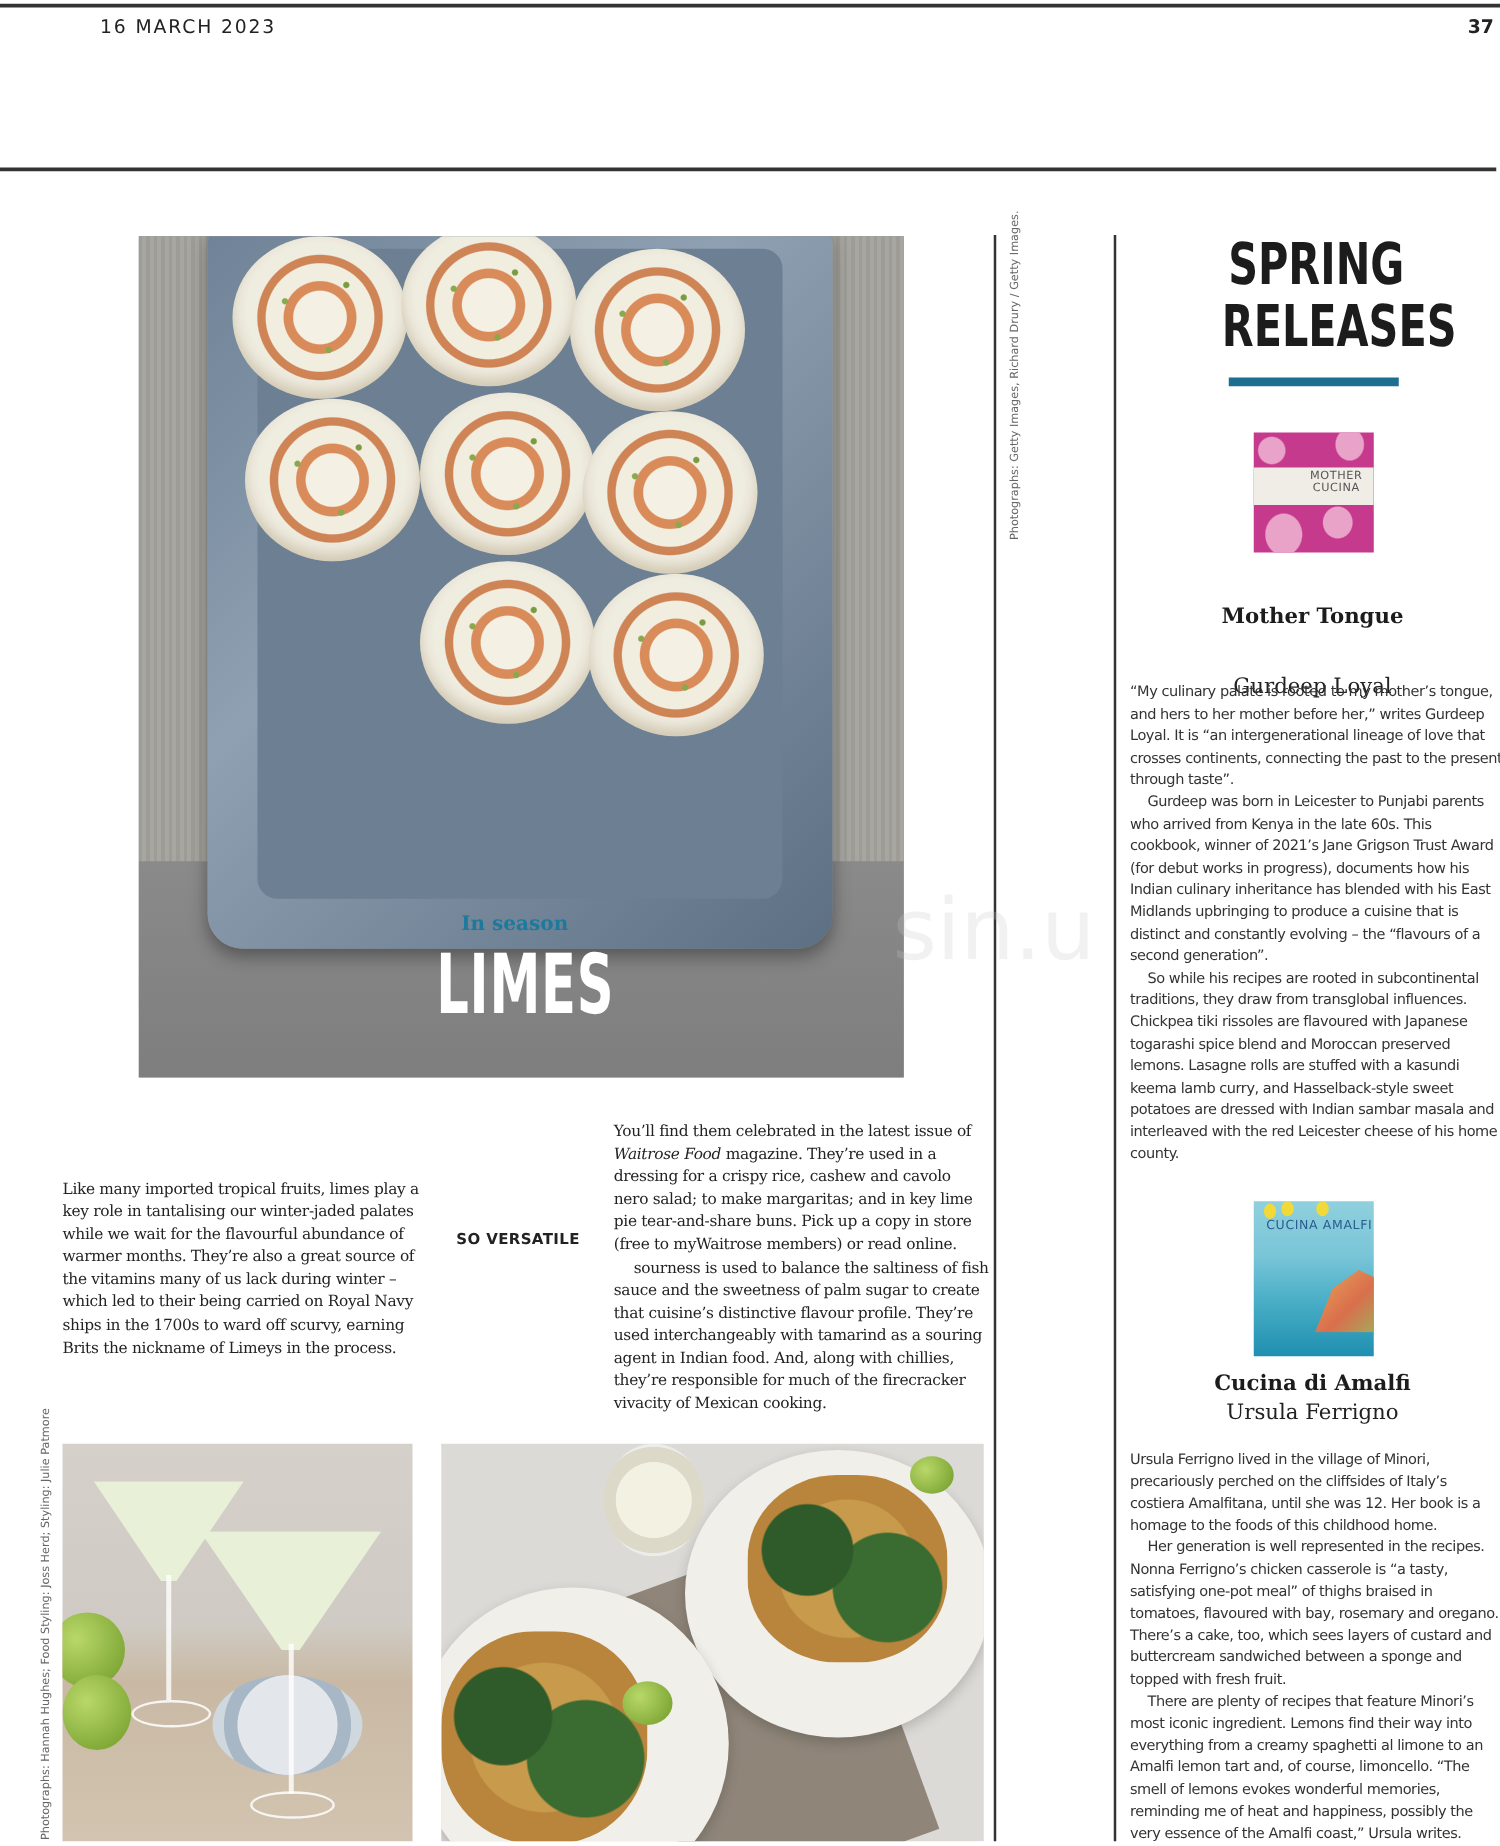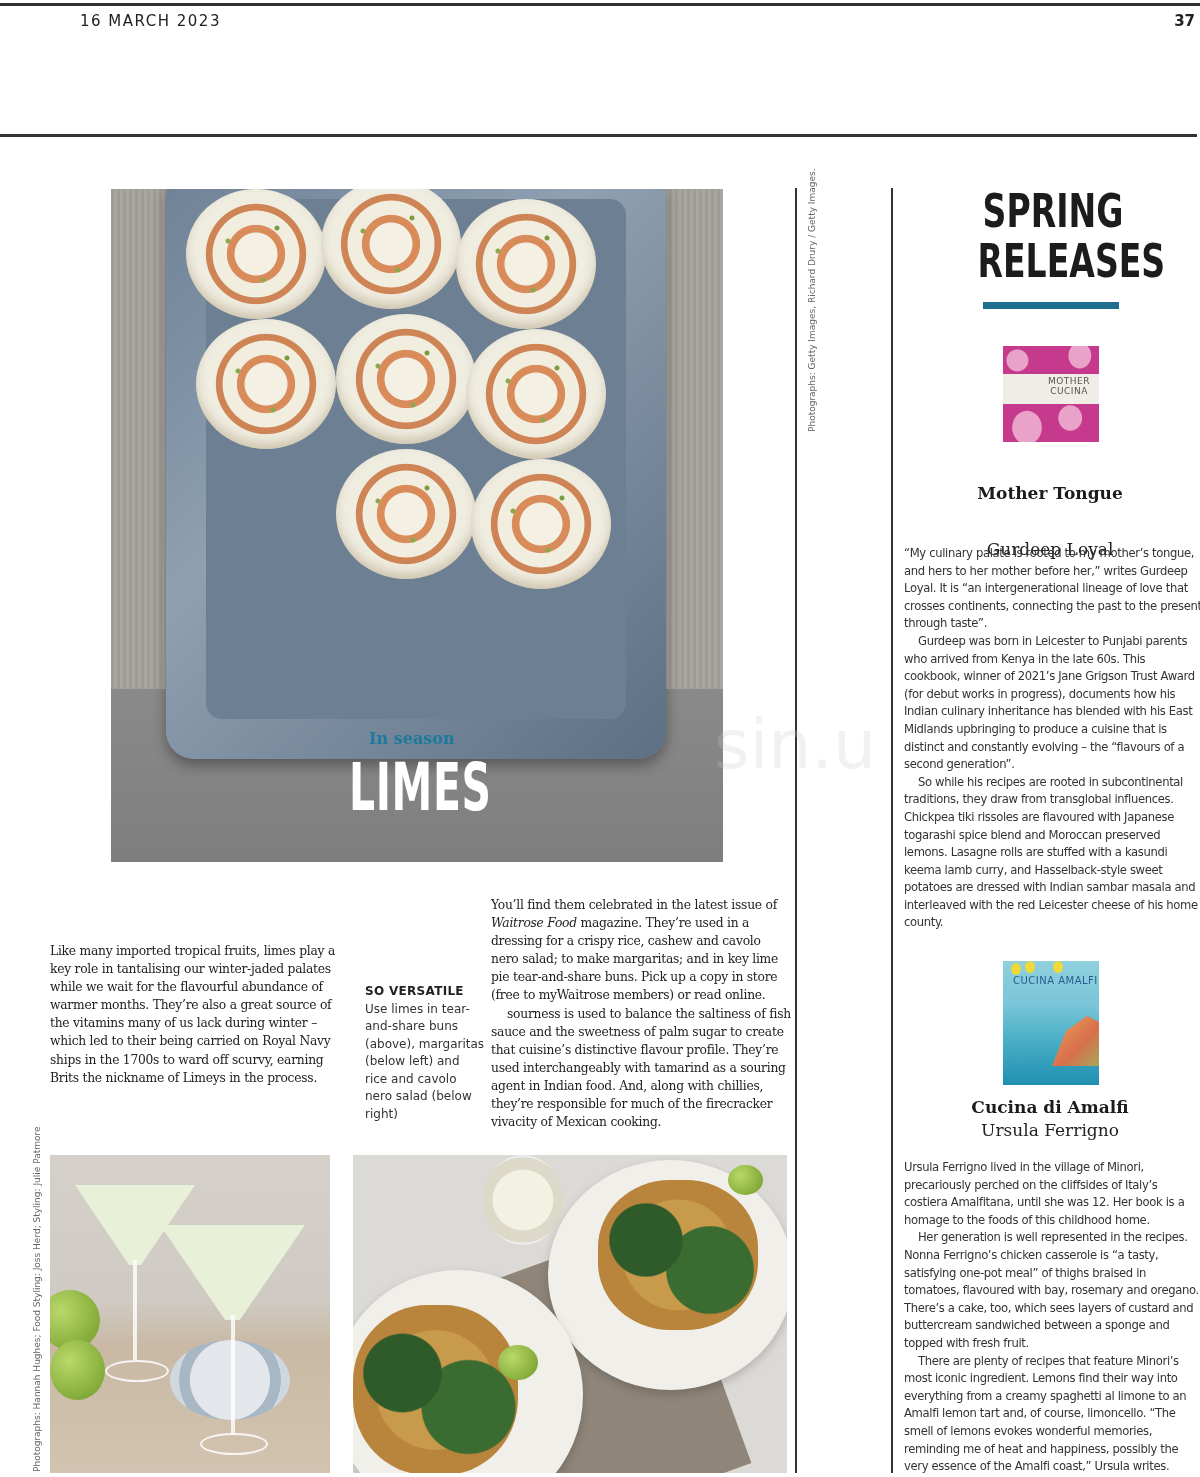--- a/index.html
+++ b/index.html
@@ -119,21 +119,20 @@
 
 <div class="abs vrule-1"></div>
 <div class="abs vrule-2"></div>
 
 <div class="abs col col-1">
   <p>Like many imported tropical fruits, limes play a key role in tantalising our winter-jaded palates while we wait for the flavourful abundance of warmer months. They’re also a great source of the vitamins many of us lack during winter – which led to their being carried on Royal Navy ships in the 1700s to ward off scurvy, earning Brits the nickname of Limeys in the process.</p>
 </div>
 
 <div class="abs sidebar-note">
   <div class="sn-head">SO VERSATILE</div>
-  <div>Use limes in tear-and-share buns (above), margaritas (below left) and rice and cavolo nero salad (below right)</div>
 </div>
 
 <div class="abs col col-3">
   <p><span>You’ll find them celebrated in the latest issue of </span><em>Waitrose Food</em><span> magazine. They’re used in a dressing for a crispy rice, cashew and cavolo nero salad; to make margaritas; and in key lime pie tear-and-share buns. Pick up a copy in store (free to myWaitrose members) or read online.</span></p>
   <p>sourness is used to balance the saltiness of fish sauce and the sweetness of palm sugar to create that cuisine’s distinctive flavour profile. They’re used interchangeably with tamarind as a souring agent in Indian food. And, along with chillies, they’re responsible for much of the firecracker vivacity of Mexican cooking.</p>
 </div>
 
 <div class="abs photo-marg" aria-label="Two lime margaritas with salted rims">
   <div class="lime" style="left:-10px; top:135px; width:60px; height:60px;"></div>
   <div class="lime" style="left:0px; top:185px; width:55px; height:60px;"></div>

